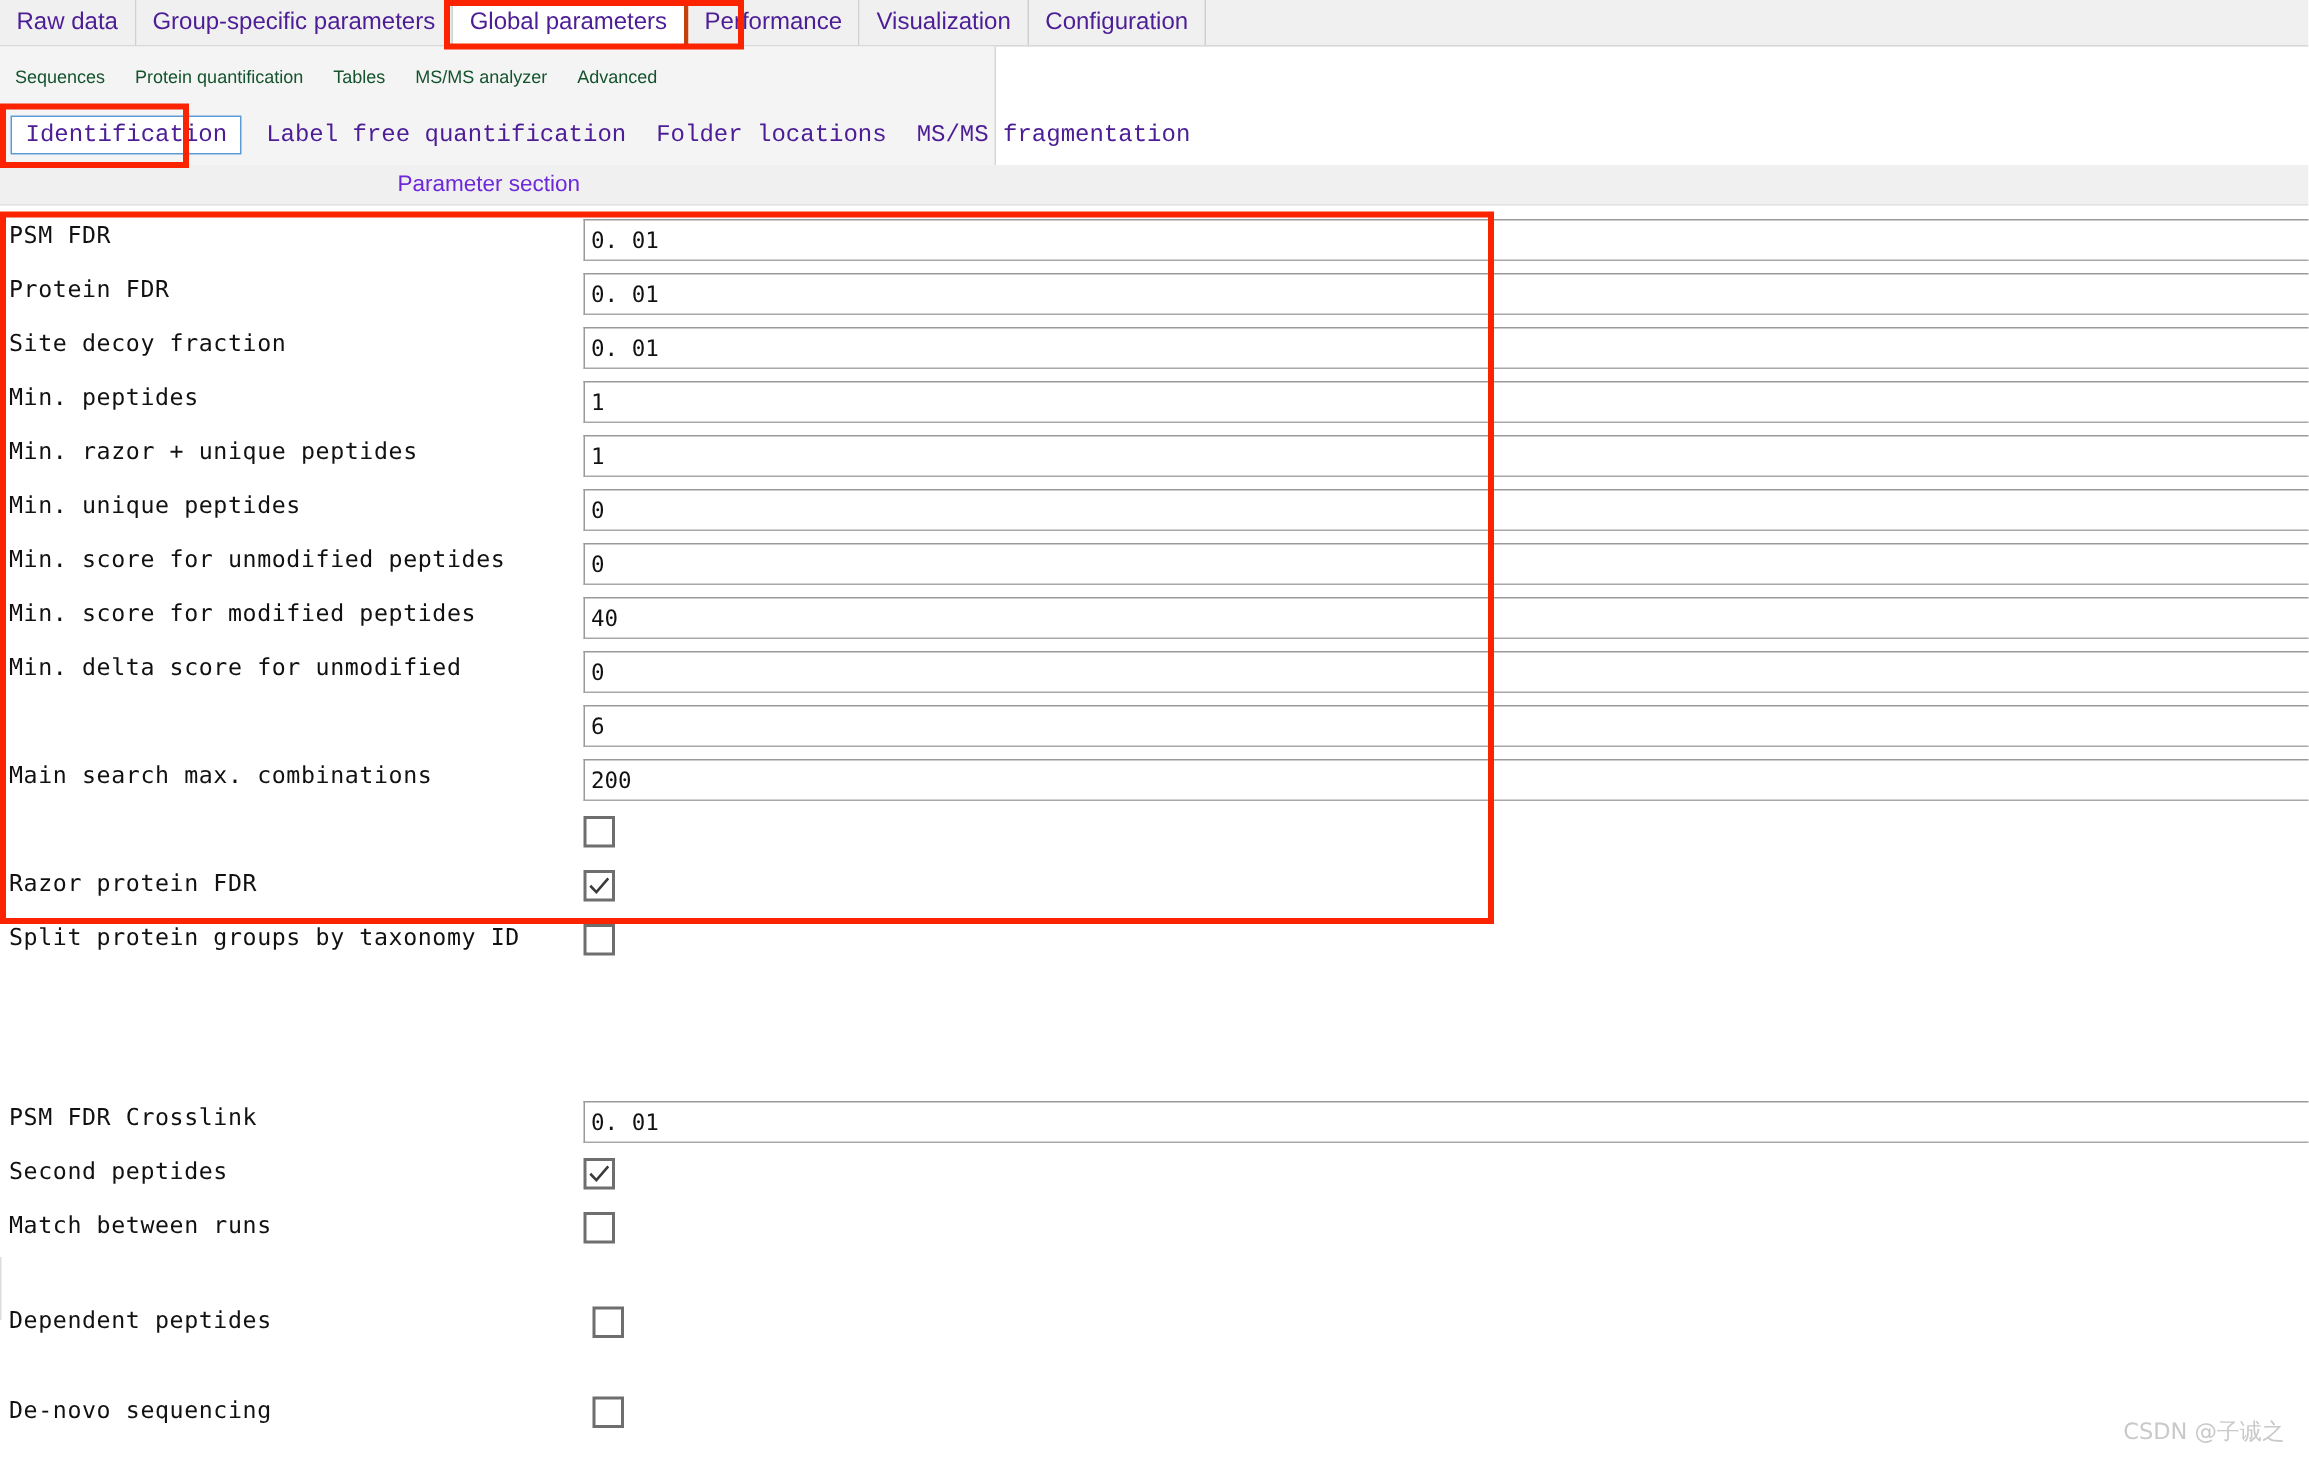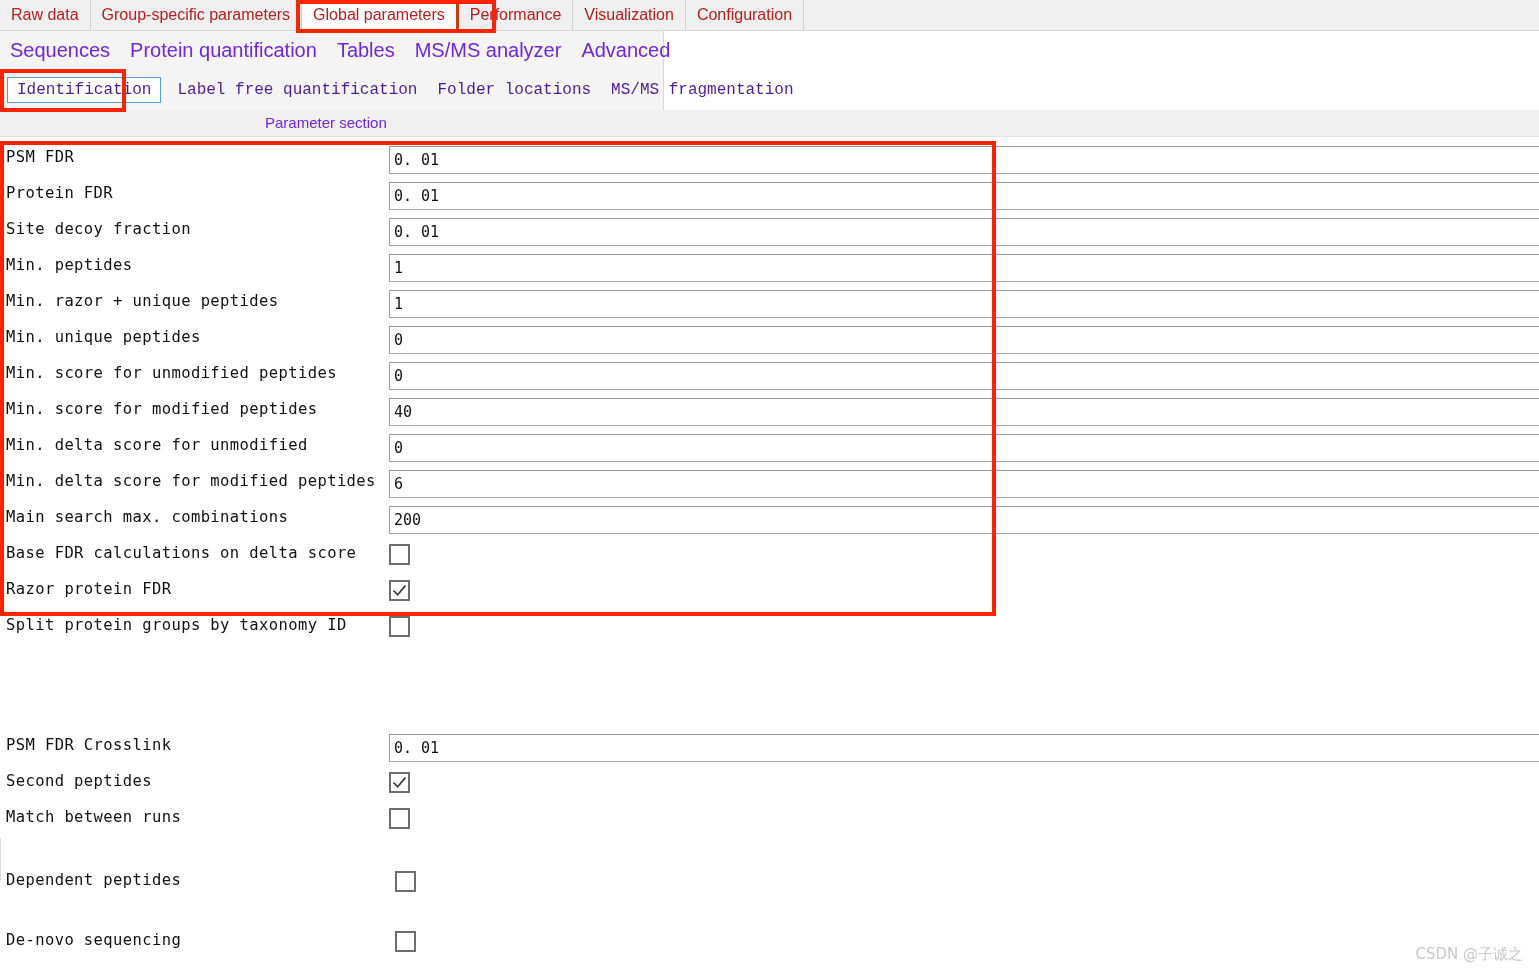--- a/index.html
+++ b/index.html
@@ -25,21 +25,21 @@
     background: #f0f0f0;
     border-bottom: 1px solid #d8d8d8;
     display: flex;
     align-items: stretch;
   }
   .tabbar-l1 .tab {
     display: flex;
     align-items: center;
     padding: 0 11px;
     font-size: 16px;
-    color: #b91c1c;
+    color: #4c1d95;
     border-right: 1px solid #d0d0d0;
     background: #f0f0f0;
     white-space: nowrap;
     cursor: default;
   }
   .tabbar-l1 .tab.sel {
     background: #ffffff;
     border-right: 3px solid #c2410c;
   }
 
@@ -47,22 +47,22 @@
   .tabbar-l2 {
     position: absolute;
     left: 0; top: 31px;
     width: 663px; height: 39px;
     background: #f4f4f4;
     border-right: 1px solid #d6d6d6;
     display: flex;
     align-items: center;
   }
   .tabbar-l2 .tab {
-    font-size: 20px;
-    color: #6d28d9;
+    font-size: 12px;
+    color: #14532d;
     padding: 0 10px;
     white-space: nowrap;
     cursor: default;
   }
 
   
   .tabbar-l3 {
     position: absolute;
     left: 0; top: 70px;
     width: 663px; height: 40px;
@@ -279,29 +279,27 @@
     </div>
     <div class="row" style="top: 258px;">
       <span class="lbl">Min. score for modified peptides</span>
       <input class="field" type="text" value="40" style="">
     </div>
     <div class="row" style="top: 294px;">
       <span class="lbl">Min. delta score for unmodified</span>
       <input class="field" type="text" value="0" style="">
     </div>
     <div class="row" style="top: 330px;">
-      <span class="lbl">Min. delta score for modified peptides</span>
       <input class="field" type="text" value="6" style="">
     </div>
     <div class="row" style="top: 366px;">
       <span class="lbl">Main search max. combinations</span>
       <input class="field" type="text" value="200" style="">
     </div>
     <div class="row" style="top: 402px;">
-      <span class="lbl">Base FDR calculations on delta score</span>
       <div class="cbx" role="checkbox" aria-checked="false" style="left: 389px;"></div>
     </div>
     <div class="row" style="top: 438px;">
       <span class="lbl">Razor protein FDR</span>
       <div class="cbx" role="checkbox" aria-checked="true" style="left: 389px;">
         <svg width="17" height="17" viewBox="0 0 17 17" aria-hidden="true">
           <path d="M2.5 8.5 L6.6 12.8 L14.5 3.6" fill="none" stroke="#3a3a3a" stroke-width="1.7"></path>
         </svg>
       </div>
     </div>

